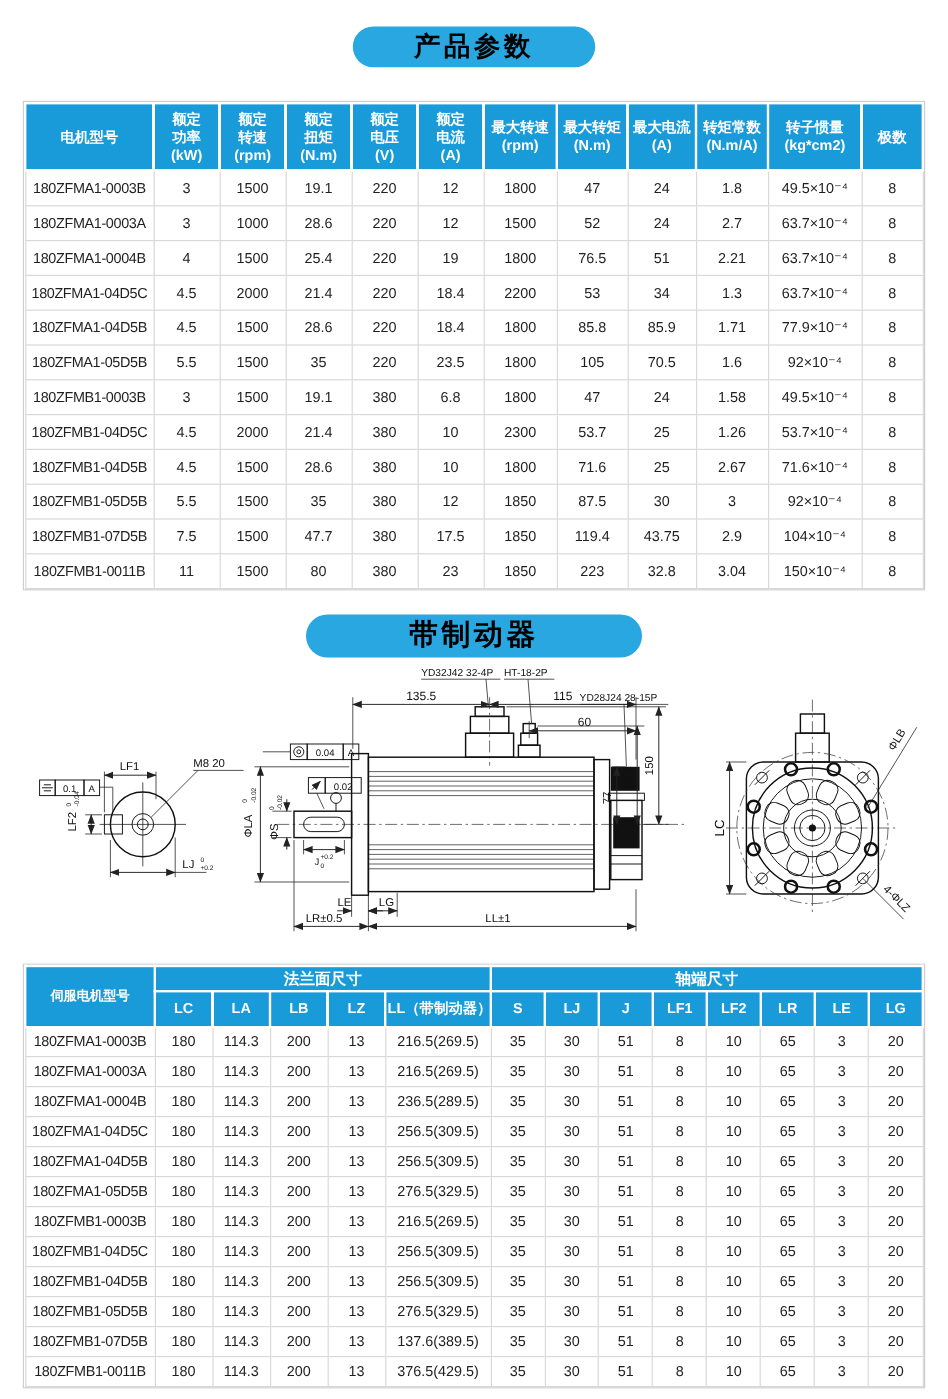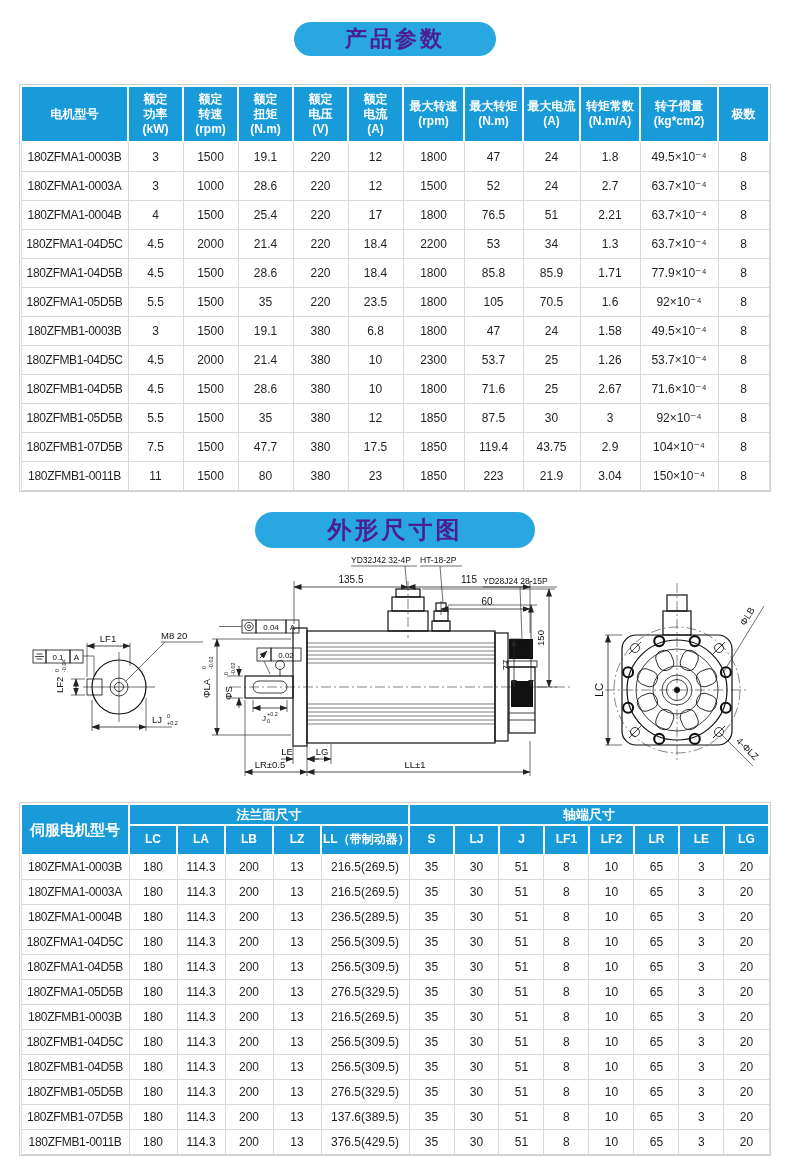--- a/index.html
+++ b/index.html
@@ -5,21 +5,21 @@
   * { box-sizing: border-box; }
   html,body { margin:0; padding:0; }
   body {
     width:790px; background:#ffffff;
     font-family:"Liberation Sans","DejaVu Sans",sans-serif;
     color:#1f1f1f;
   }
   .page { width:790px; padding-bottom:16px; background:#fff; }
 
   .badge {
-    background:#29a7e0; color:#4c1d95; font-weight:bold; text-align:center;
+    background:#29a7e0; color:#000000; font-weight:bold; text-align:center;
     border-radius:40px; margin-left:auto; margin-right:auto; letter-spacing:3px;
   }
   #badge1 { width:202px; height:34px; line-height:34px; font-size:22px; margin-top:22px; }
   #badge2 { width:280px; height:36px; line-height:36px; font-size:24px; margin-top:20px; }
 
   .twrap { margin:28px 19px 0; border:1px solid #cfcfcf; background:#fff; }
   .t2wrap { margin-top:10px; }
   table { border-collapse:collapse; table-layout:fixed; width:100%; }
   th {
     background:#189bd8; color:#fff; font-size:12px; font-weight:bold;
@@ -30,21 +30,21 @@
   #t1 thead th div { line-height:15px; }
   td {
     border:1px solid #d9d9d9; font-size:12px; text-align:center;
     padding:0 1px; white-space:nowrap; overflow:hidden; color:#1f1f1f;
   }
   #t1 td { height:29px; }
   #t2 td { height:25px; }
   #t1 td:first-child, #t2 td:first-child { letter-spacing:-0.3px; font-size:12px; }
   #t2 .gh { height:14px; font-size:13px; }
   #t2 .shr th { height:30px; font-size:12px; }
-  #t2 .mh { font-size:15px; }
+  #t2 .mh { font-size:11px; }
 
   .drawing { width:760px; margin:0 auto; }
   
   .ol { stroke:#111; stroke-width:1.2; fill:none; }
   .tl { stroke:#111; stroke-width:0.8; fill:none; }
   .fin { stroke:#111; stroke-width:0.55; }
   .ext { stroke:#222; stroke-width:0.65; fill:none; }
   .dim { stroke:#222; stroke-width:0.8; fill:none; }
   .cl  { stroke:#333; stroke-width:0.6; fill:none; stroke-dasharray:10 3 2 3; }
   .bold-hole { stroke:#111; stroke-width:2.1; fill:#fff; }
@@ -162,21 +162,21 @@
             <td>2.7</td>
             <td>63.7×10⁻⁴</td>
             <td>8</td>
           </tr>
           <tr>
             <td>180ZFMA1-0004B</td>
             <td>4</td>
             <td>1500</td>
             <td>25.4</td>
             <td>220</td>
-            <td>17</td>
+            <td>19</td>
             <td>1800</td>
             <td>76.5</td>
             <td>51</td>
             <td>2.21</td>
             <td>63.7×10⁻⁴</td>
             <td>8</td>
           </tr>
           <tr>
             <td>180ZFMA1-04D5C</td>
             <td>4.5</td>
@@ -291,30 +291,30 @@
           </tr>
           <tr>
             <td>180ZFMB1-0011B</td>
             <td>11</td>
             <td>1500</td>
             <td>80</td>
             <td>380</td>
             <td>23</td>
             <td>1850</td>
             <td>223</td>
-            <td>21.9</td>
+            <td>32.8</td>
             <td>3.04</td>
             <td>150×10⁻⁴</td>
             <td>8</td>
           </tr>
         </tbody>
     </table>
   </div>
 
-  <div id="badge2" class="badge">外形尺寸图</div>
+  <div id="badge2" class="badge">带制动器</div>
 
   <div class="drawing">
   <svg width="760" height="240" viewBox="0 0 760 240">
     <defs>
       <pattern id="hatch" width="5" height="5" patternUnits="userSpaceOnUse" patternTransform="rotate(45)">
         <line x1="0" y1="0" x2="0" y2="5" stroke="#444" stroke-width="0.8"></line>
       </pattern>
       <marker id="ah" markerUnits="userSpaceOnUse" markerWidth="8" markerHeight="8" viewBox="0 0 8 8" refX="7.5" refY="4" orient="auto-start-reverse">
         <path d="M0,1 L8,4 L0,7 z" fill="#222"></path>
       </marker>

